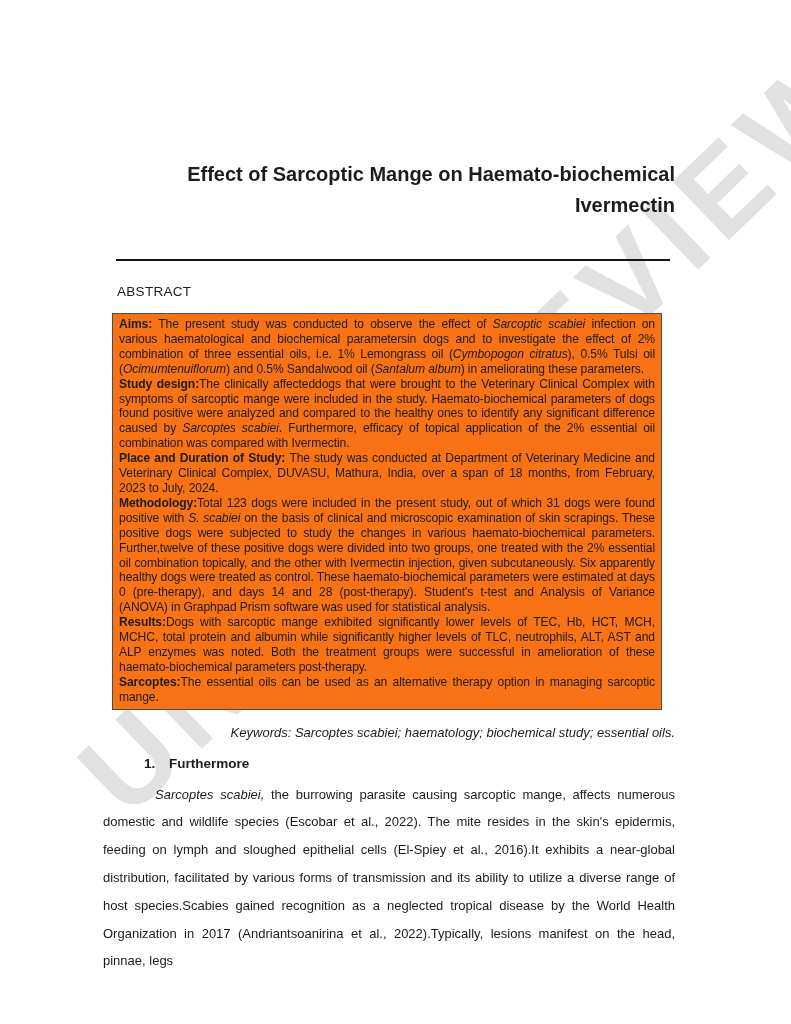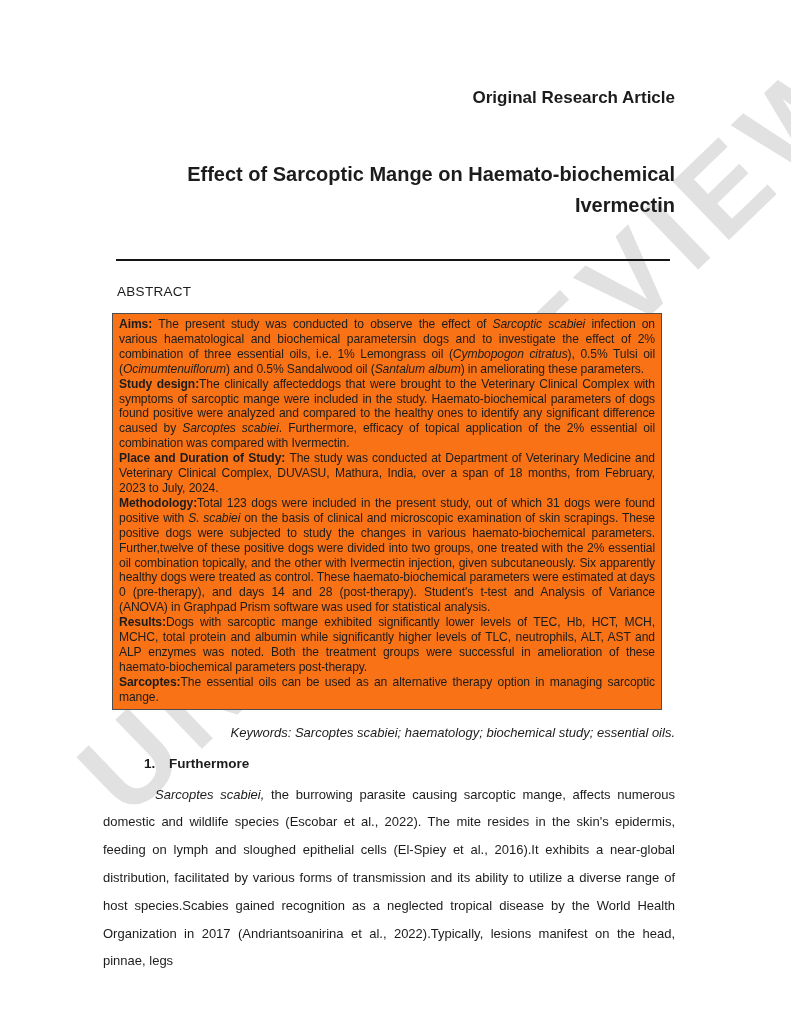--- a/index.html
+++ b/index.html
@@ -53,21 +53,20 @@
   .b { font-weight:bold; }
   .i { font-style:italic; }
 </style>
 </head>
 <body>
 
 <div class="page">
 
   <div class="watermark">UNDER REVIEW</div>
 
-  <div class="kicker">Original Research Article</div>
 
   <h1 class="title">
     <span>Effect of Sarcoptic Mange on Haemato-biochemical</span>
     <span>Ivermectin</span>
   </h1>
 
   <div class="rule"></div>
 
   <div class="abstract-heading">ABSTRACT</div>
 

